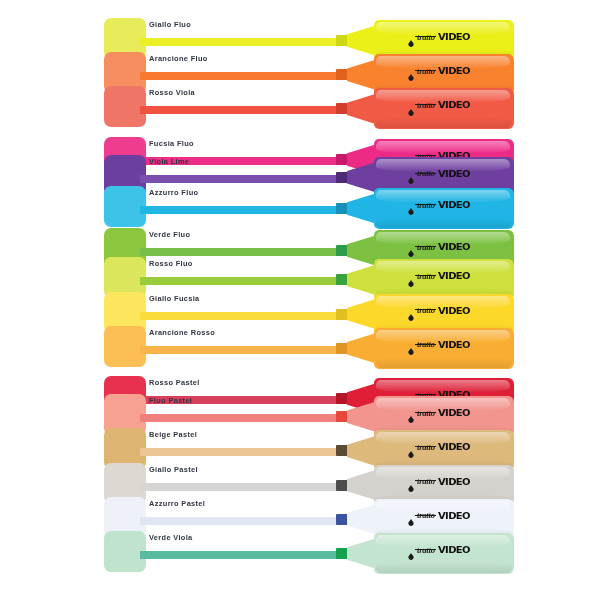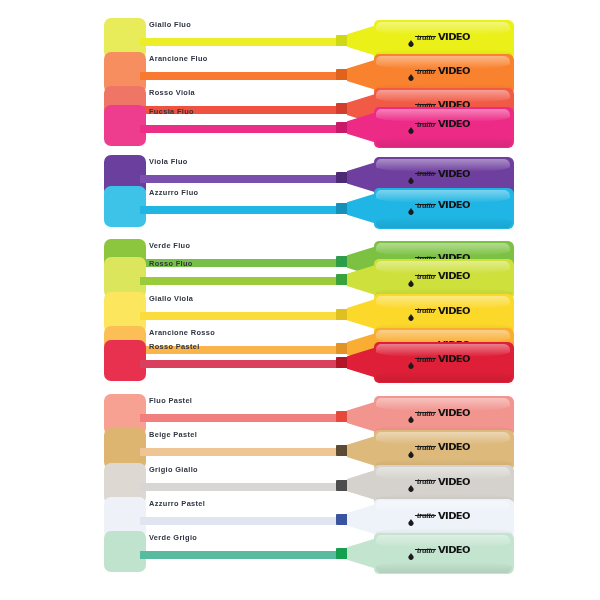--- a/index.html
+++ b/index.html
@@ -225,21 +225,21 @@
         <div class="shade"></div>
         <div class="brand">
           <div class="brand-mark"><svg viewBox="0 0 10 12" width="6" height="7">
               <path d="M5 0 C6.6 3 9.6 4.4 9.6 7.4 C9.6 10 7.5 11.8 5 11.8 C2.5 11.8 0.4 10 0.4 7.4 C0.4 4.4 3.4 3 5 0 Z" fill="#1b1b1b"></path>
             </svg></div>
           <span class="brand-tratto">tratto</span>
           <span class="brand-video">VIDEO</span>
         </div>
       </div>
     </div>
-    <div class="row" style="top: 105px;">
+    <div class="row" style="top: 137px;">
       <div class="swatch" style="background: rgb(238, 61, 142);"></div>
       <div class="stroke" style="background: rgb(236, 46, 134);"></div>
       <div class="label">Fucsia Fluo</div>
       <div class="pen">
         <div class="nib" style="background: rgb(200, 26, 107);"></div>
         <div class="neck" style="background: rgb(238, 42, 135);"></div>
         <div class="barrel" style="background: rgb(238, 42, 135);"></div>
         <div class="gloss"></div>
         <div class="shade"></div>
         <div class="brand">
@@ -247,21 +247,21 @@
               <path d="M5 0 C6.6 3 9.6 4.4 9.6 7.4 C9.6 10 7.5 11.8 5 11.8 C2.5 11.8 0.4 10 0.4 7.4 C0.4 4.4 3.4 3 5 0 Z" fill="#1b1b1b"></path>
             </svg></div>
           <span class="brand-tratto">tratto</span>
           <span class="brand-video">VIDEO</span>
         </div>
       </div>
     </div>
     <div class="row" style="top: 154.8px;">
       <div class="swatch" style="background: rgb(107, 63, 158);"></div>
       <div class="stroke" style="background: rgb(123, 79, 174);"></div>
-      <div class="label">Viola Fluo</div>
+      <div class="label">Viola Lime</div>
       <div class="pen">
         <div class="nib" style="background: rgb(77, 42, 117);"></div>
         <div class="neck" style="background: rgb(111, 63, 160);"></div>
         <div class="barrel" style="background: rgb(111, 63, 160);"></div>
         <div class="gloss"></div>
         <div class="shade"></div>
         <div class="brand">
           <div class="brand-mark"><svg viewBox="0 0 10 12" width="6" height="7">
               <path d="M5 0 C6.6 3 9.6 4.4 9.6 7.4 C9.6 10 7.5 11.8 5 11.8 C2.5 11.8 0.4 10 0.4 7.4 C0.4 4.4 3.4 3 5 0 Z" fill="#1b1b1b"></path>
             </svg></div>
@@ -282,21 +282,21 @@
         <div class="shade"></div>
         <div class="brand">
           <div class="brand-mark"><svg viewBox="0 0 10 12" width="6" height="7">
               <path d="M5 0 C6.6 3 9.6 4.4 9.6 7.4 C9.6 10 7.5 11.8 5 11.8 C2.5 11.8 0.4 10 0.4 7.4 C0.4 4.4 3.4 3 5 0 Z" fill="#1b1b1b"></path>
             </svg></div>
           <span class="brand-tratto">tratto</span>
           <span class="brand-video">VIDEO</span>
         </div>
       </div>
     </div>
-    <div class="row" style="top: 239px; text-align: right;">
+    <div class="row" style="top: 228px; text-align: right;">
       <div class="swatch" style="background: rgb(140, 198, 63);"></div>
       <div class="stroke" style="background: rgb(120, 191, 74);"></div>
       <div class="label">Verde Fluo</div>
       <div class="pen">
         <div class="nib" style="background: rgb(47, 156, 74);"></div>
         <div class="neck" style="background: rgb(124, 193, 66);"></div>
         <div class="barrel" style="background: rgb(124, 193, 66);"></div>
         <div class="gloss"></div>
         <div class="shade"></div>
         <div class="brand">
@@ -323,21 +323,21 @@
               <path d="M5 0 C6.6 3 9.6 4.4 9.6 7.4 C9.6 10 7.5 11.8 5 11.8 C2.5 11.8 0.4 10 0.4 7.4 C0.4 4.4 3.4 3 5 0 Z" fill="#1b1b1b"></path>
             </svg></div>
           <span class="brand-tratto">tratto</span>
           <span class="brand-video">VIDEO</span>
         </div>
       </div>
     </div>
     <div class="row" style="top: 291.6px;">
       <div class="swatch" style="background: rgb(251, 230, 94);"></div>
       <div class="stroke" style="background: rgb(251, 220, 61);"></div>
-      <div class="label">Giallo Viola</div>
+      <div class="label">Giallo Fucsia</div>
       <div class="pen">
         <div class="nib" style="background: rgb(224, 192, 32);"></div>
         <div class="neck" style="background: rgb(252, 216, 42);"></div>
         <div class="barrel" style="background: rgb(252, 216, 42);"></div>
         <div class="gloss"></div>
         <div class="shade"></div>
         <div class="brand">
           <div class="brand-mark"><svg viewBox="0 0 10 12" width="6" height="7">
               <path d="M5 0 C6.6 3 9.6 4.4 9.6 7.4 C9.6 10 7.5 11.8 5 11.8 C2.5 11.8 0.4 10 0.4 7.4 C0.4 4.4 3.4 3 5 0 Z" fill="#1b1b1b"></path>
             </svg></div>
@@ -358,21 +358,21 @@
         <div class="shade"></div>
         <div class="brand">
           <div class="brand-mark"><svg viewBox="0 0 10 12" width="6" height="7">
               <path d="M5 0 C6.6 3 9.6 4.4 9.6 7.4 C9.6 10 7.5 11.8 5 11.8 C2.5 11.8 0.4 10 0.4 7.4 C0.4 4.4 3.4 3 5 0 Z" fill="#1b1b1b"></path>
             </svg></div>
           <span class="brand-tratto">tratto</span>
           <span class="brand-video">VIDEO</span>
         </div>
       </div>
     </div>
-    <div class="row" style="top: 340px;">
+    <div class="row" style="top: 376px;">
       <div class="swatch" style="background: rgb(232, 48, 79);"></div>
       <div class="stroke" style="background: rgb(216, 64, 93);"></div>
       <div class="label">Rosso Pastel</div>
       <div class="pen">
         <div class="nib" style="background: rgb(180, 20, 40);"></div>
         <div class="neck" style="background: rgb(222, 31, 55);"></div>
         <div class="barrel" style="background: rgb(222, 31, 55);"></div>
         <div class="gloss"></div>
         <div class="shade"></div>
         <div class="brand">
@@ -418,21 +418,21 @@
               <path d="M5 0 C6.6 3 9.6 4.4 9.6 7.4 C9.6 10 7.5 11.8 5 11.8 C2.5 11.8 0.4 10 0.4 7.4 C0.4 4.4 3.4 3 5 0 Z" fill="#1b1b1b"></path>
             </svg></div>
           <span class="brand-tratto">tratto</span>
           <span class="brand-video">VIDEO</span>
         </div>
       </div>
     </div>
     <div class="row" style="top: 462.6px;">
       <div class="swatch" style="background: rgb(221, 217, 210);"></div>
       <div class="stroke" style="background: rgb(215, 214, 212);"></div>
-      <div class="label">Grigio Giallo</div>
+      <div class="label">Giallo Pastel</div>
       <div class="pen">
         <div class="nib" style="background: rgb(76, 76, 76);"></div>
         <div class="neck" style="background: rgb(213, 210, 205);"></div>
         <div class="barrel" style="background: rgb(213, 210, 205);"></div>
         <div class="gloss"></div>
         <div class="shade"></div>
         <div class="brand">
           <div class="brand-mark"><svg viewBox="0 0 10 12" width="6" height="7">
               <path d="M5 0 C6.6 3 9.6 4.4 9.6 7.4 C9.6 10 7.5 11.8 5 11.8 C2.5 11.8 0.4 10 0.4 7.4 C0.4 4.4 3.4 3 5 0 Z" fill="#1b1b1b"></path>
             </svg></div>
@@ -456,21 +456,21 @@
               <path d="M5 0 C6.6 3 9.6 4.4 9.6 7.4 C9.6 10 7.5 11.8 5 11.8 C2.5 11.8 0.4 10 0.4 7.4 C0.4 4.4 3.4 3 5 0 Z" fill="#1b1b1b"></path>
             </svg></div>
           <span class="brand-tratto">tratto</span>
           <span class="brand-video">VIDEO</span>
         </div>
       </div>
     </div>
     <div class="row" style="top: 531px;">
       <div class="swatch" style="background: rgb(191, 227, 205);"></div>
       <div class="stroke" style="background: rgb(88, 187, 160);"></div>
-      <div class="label">Verde Grigio</div>
+      <div class="label">Verde Viola</div>
       <div class="pen">
         <div class="nib" style="background: rgb(20, 160, 78);"></div>
         <div class="neck" style="background: rgb(195, 228, 207);"></div>
         <div class="barrel" style="background: rgb(195, 228, 207);"></div>
         <div class="gloss"></div>
         <div class="shade"></div>
         <div class="brand">
           <div class="brand-mark"><svg viewBox="0 0 10 12" width="6" height="7">
               <path d="M5 0 C6.6 3 9.6 4.4 9.6 7.4 C9.6 10 7.5 11.8 5 11.8 C2.5 11.8 0.4 10 0.4 7.4 C0.4 4.4 3.4 3 5 0 Z" fill="#1b1b1b"></path>
             </svg></div>

